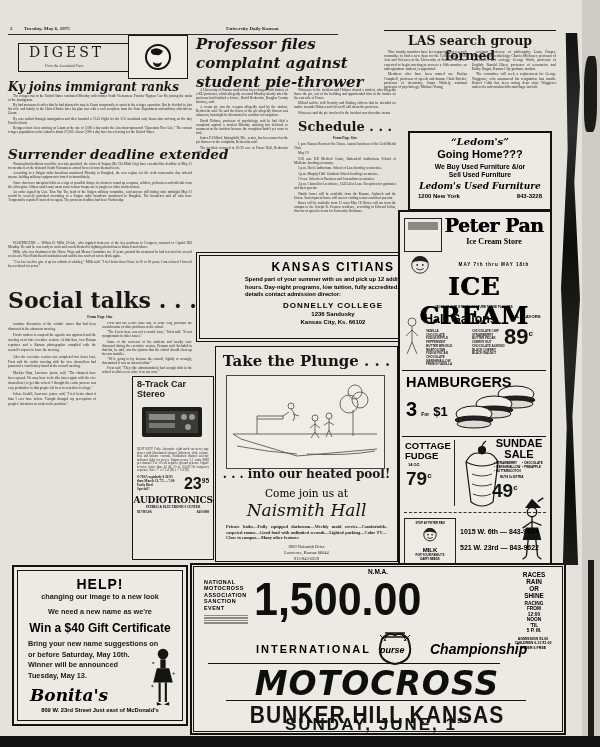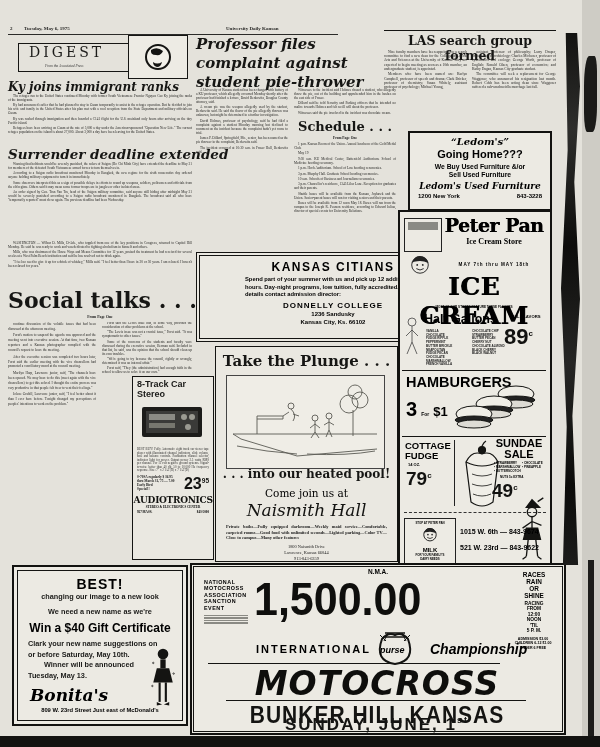--- a/index.html
+++ b/index.html
@@ -389,27 +389,27 @@
       </svg>
       <div class="sans b" style="font-size:6px;">MILK</div>
       <div class="sans b" style="font-size:2.9px;">FOR YOUR FAMILY'S</div>
       <div class="sans b" style="font-size:2.9px;">DAIRY NEEDS</div>
     </div>
     <div class="abs sans b" style="left:60px;top:316px;font-size:7px;">1015 W. 6th — 843-9674</div>
     <div class="abs sans b" style="left:60px;top:332px;font-size:7px;">521 W. 23rd — 843-9622</div>
   </div>
 
   <div class="abs ad2 bn" style="left:12px;top:565px;width:172px;height:157px;border-width:2.6px;">
-    <div class="ctr sans b" style="margin-top:9px;font-size:14px;letter-spacing:1px;">BEST!</div>
+    <div class="ctr sans b" style="margin-top:9px;font-size:14px;letter-spacing:1px;">HELP!</div>
     <div class="ctr sans bn-line">changing our image to a new look</div>
     <div class="ctr sans bn-line" style="margin-top:4px;">We need a new name as we're</div>
     <div class="ctr sans b" style="margin-top:4px;font-size:12px;">Win a $40 Gift Certificate</div>
-    <div class="sans bn-line" style="margin:4px 0 0 14px;">Clark your new name suggestions on</div>
+    <div class="sans bn-line" style="margin:4px 0 0 14px;">Bring your new name suggestions on</div>
     <div class="sans bn-line" style="margin-left:14px;">or before Saturday, May 10th.</div>
-    <div class="sans bn-line" style="margin-left:30px;">Winner will be announced</div>
+    <div class="sans bn-line" style="margin-left:14px;">Winner will be announced</div>
     <div class="sans bn-line" style="margin-left:14px;">Tuesday, May 13.</div>
     <svg class="abs" style="left:134px;top:80px;" width="30" height="62" viewBox="0 0 30 70">
       <g fill="#141412">
         <circle cx="15" cy="8" r="6"></circle>
           <rect x="12" y="14" width="6" height="10"></rect>
         <path d="M8 24 L22 24 L26 40 L4 40 Z"></path>
         <rect x="10" y="40" width="2.4" height="22"></rect>
           <rect x="17" y="40" width="2.4" height="22"></rect>
         <path d="M8 62 l6 3 l-6 1 z M22 62 l-6 3 l6 1 z"></path>
       </g>

